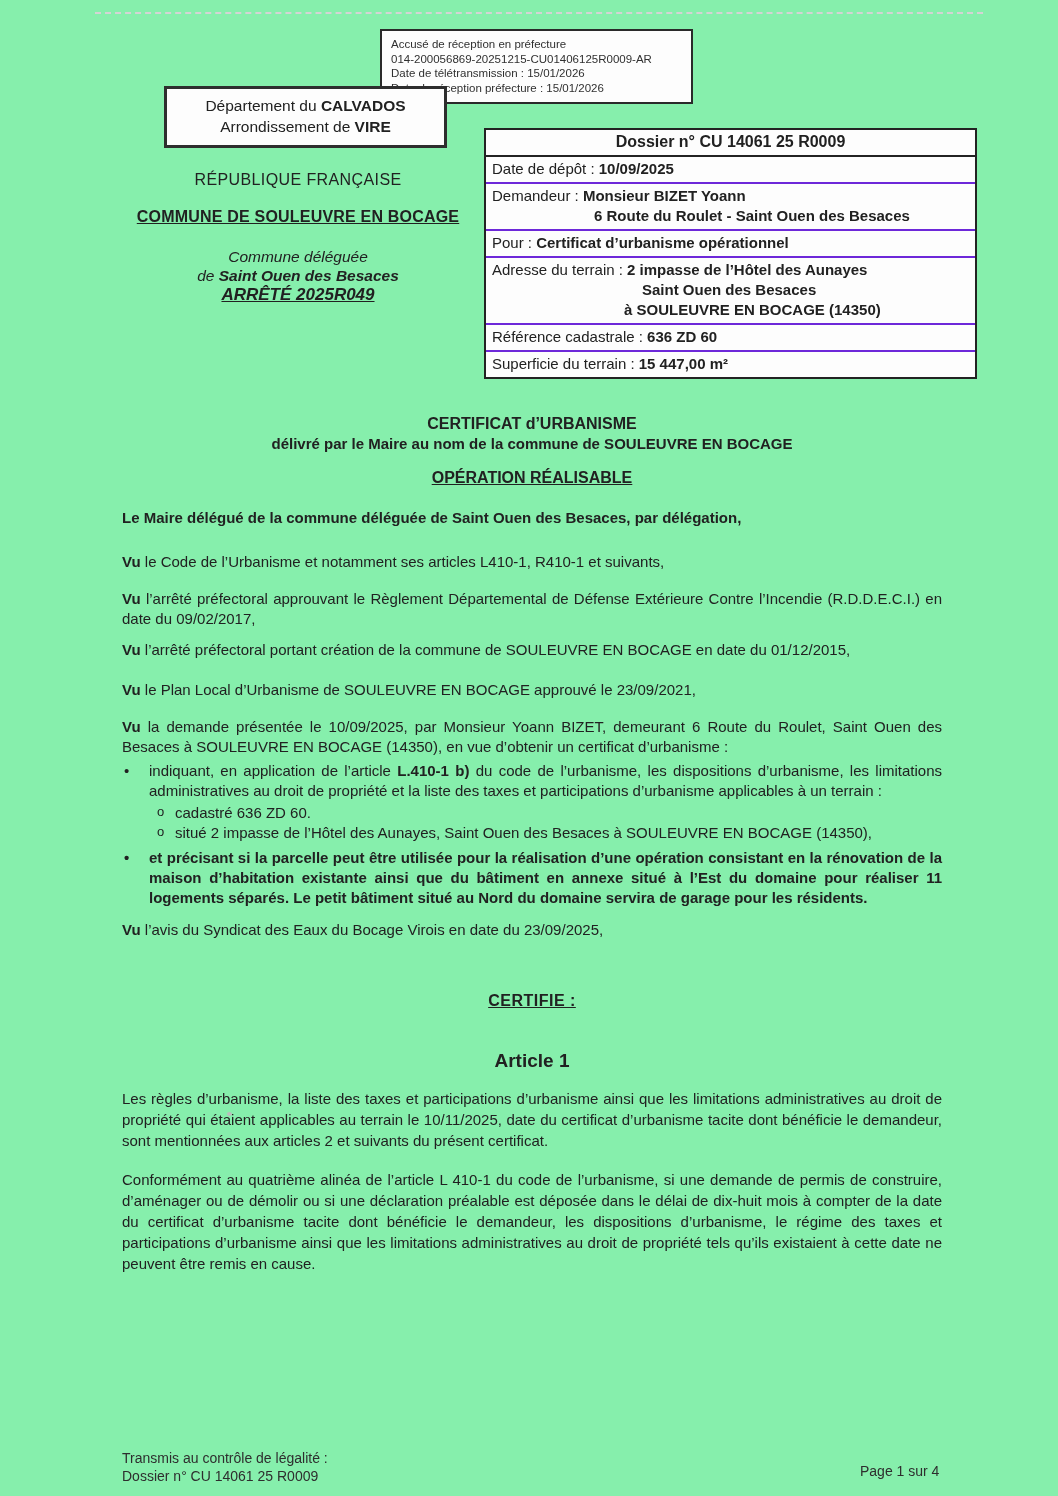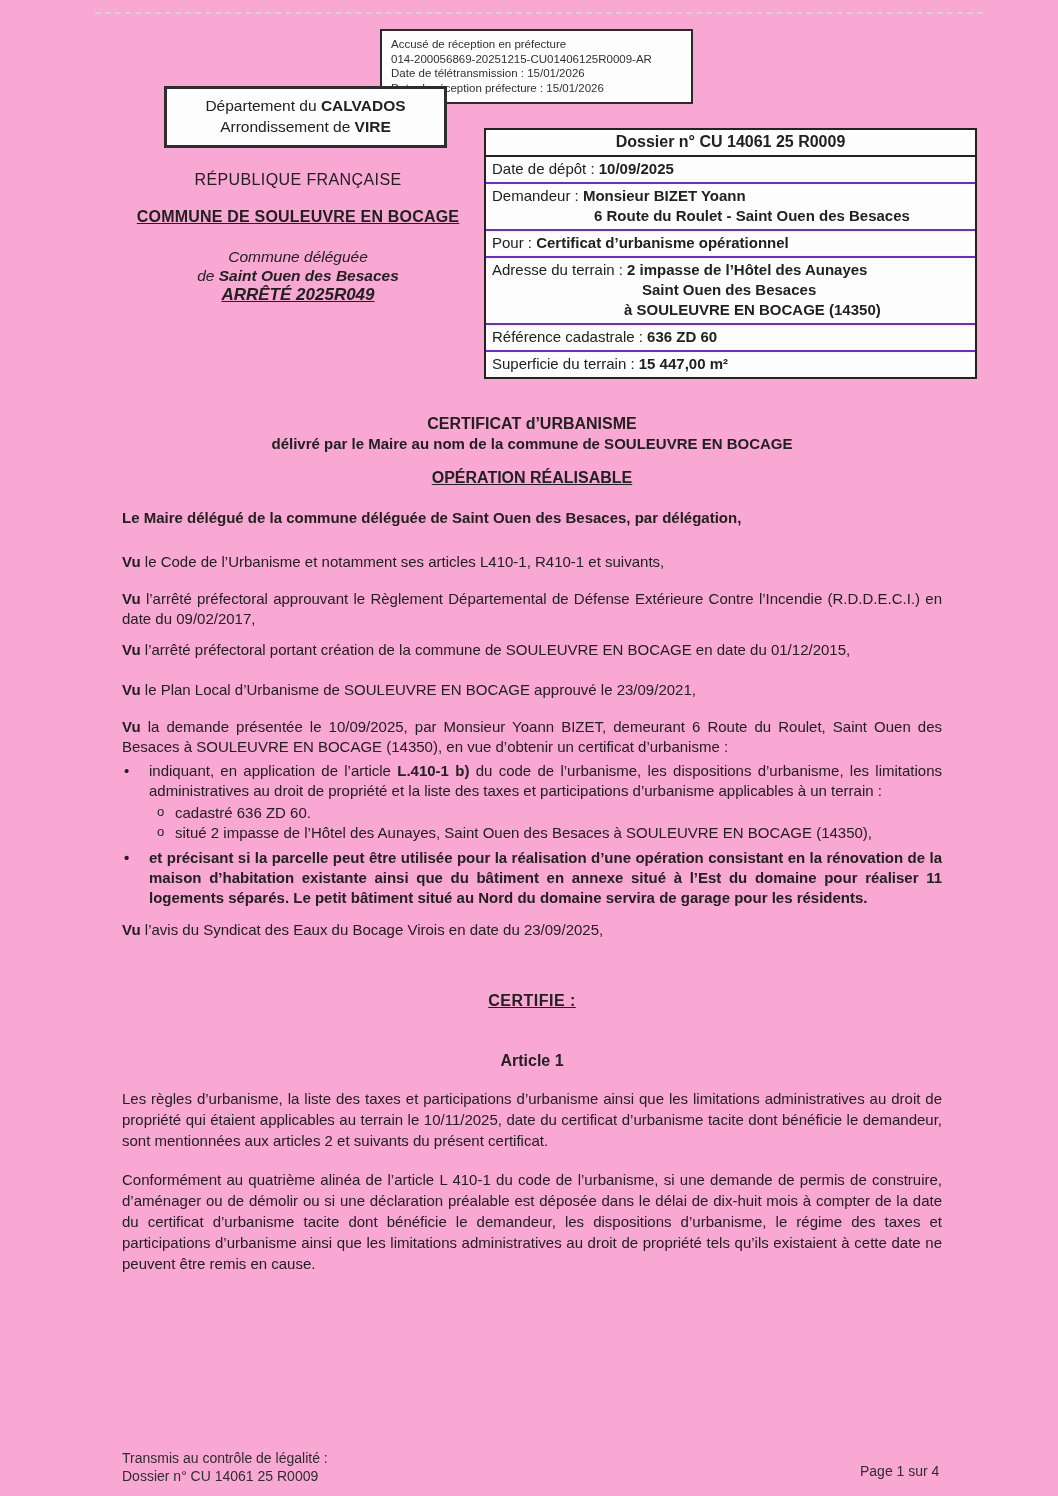--- a/index.html
+++ b/index.html
@@ -1,20 +1,20 @@
 <!DOCTYPE html>
 <html lang="fr"><head>
 <meta charset="utf-8">
 <title>Certificat d'urbanisme</title>
 <style>
   html,body{margin:0;padding:0;background:#ffffff;}
   .page{
     position:relative;
     width:1058px;height:1496px;
-    background:#f9a8d4;
+    background:#86efac;
     font-family:"Liberation Sans", sans-serif;
     color:#212121;
     overflow:hidden;
   }
   
   .scanline{position:absolute;left:95px;top:12px;width:888px;border-top:2px dashed #d4d4d4;}
   .speck{position:absolute;left:227px;top:1112px;width:5px;height:4px;background:#bdbdbd;border-radius:50%;}
 
   
   .stamp{
@@ -65,21 +65,21 @@
   .p-maire{margin-top:20px;font-weight:bold;}
   .mt24{margin-top:24px;} .mt17{margin-top:17px;} .mt11{margin-top:11px;}
   .mt20{margin-top:20px;} .mt12{margin-top:12px;} .mt4{margin-top:4px;}
   .mt2{margin-top:2px;} .mt5{margin-top:5px;} .mt18{margin-top:18px;}
   .bullet1{position:relative;padding-left:27px;text-align:justify;}
   .bullet1 > .marker{position:absolute;left:2px;top:0;}
   .subitem{position:relative;padding-left:53px;}
   .subitem > .marker{position:absolute;left:35px;top:-1px;font-size:13px;}
   .boldpara{font-weight:bold;}
   .certifie-h{margin-top:51px;font-weight:bold;font-size:16px;text-decoration:underline;letter-spacing:0.5px;}
-  .article-h{margin-top:40px;font-weight:bold;font-size:16px;}
+  .article-h{margin-top:40px;font-weight:bold;font-size:19px;}
   .lh21{line-height:21px;}
 
   
   .footer{position:absolute;left:122px;top:1449px;font-size:14px;line-height:18px;color:#2e2e2e;}
   .page-num{position:absolute;left:860px;top:1463px;font-size:14px;color:#2e2e2e;}
 </style>
 </head>
 <body>
 
 <div class="page">

